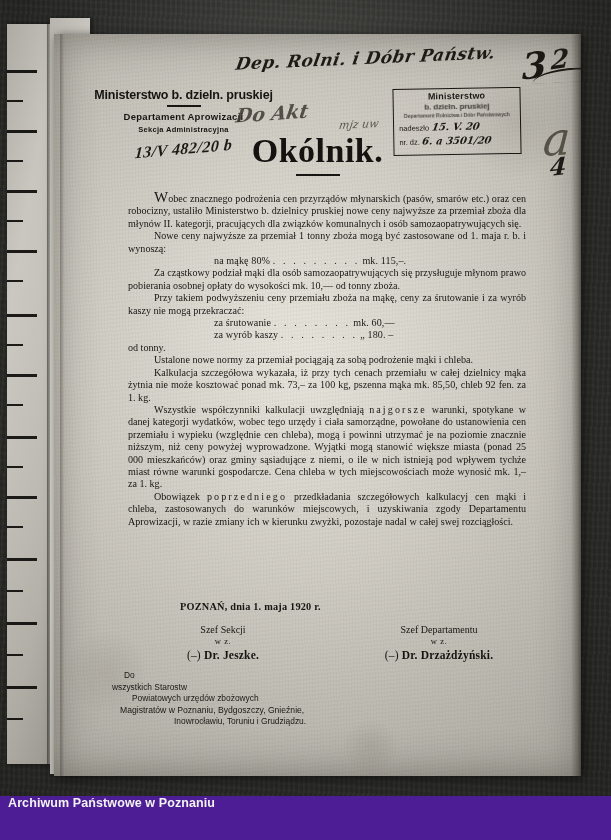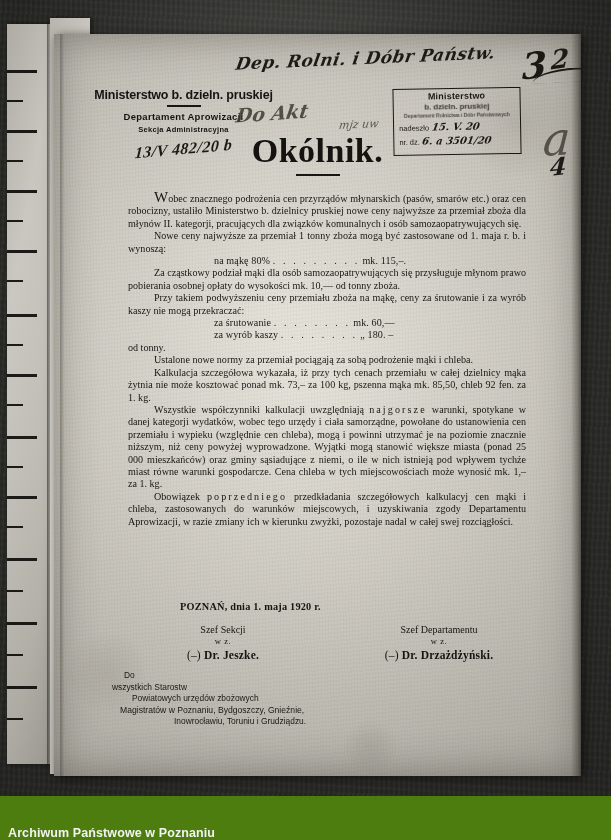--- a/index.html
+++ b/index.html
@@ -403,23 +403,23 @@
   #addressee .a3 { margin-left: 8px; font-size: 8.6px; }
   #addressee .a4 { margin-left: 62px; }
 
   
   #watermark {
     position: absolute;
     left: 0;
     right: 0;
     bottom: 0;
     height: 44px;
-    background: #4d7c0f;
+    background: #4c1d95;
     display: flex;
-    align-items: flex-end;
+    align-items: flex-start;
   }
   #watermark span {
     color: #f2f2f2;
     font-family: "Liberation Sans", sans-serif;
     font-size: 12.5px;
     font-weight: bold;
     letter-spacing: .1px;
     margin-left: 8px;
   }
 

